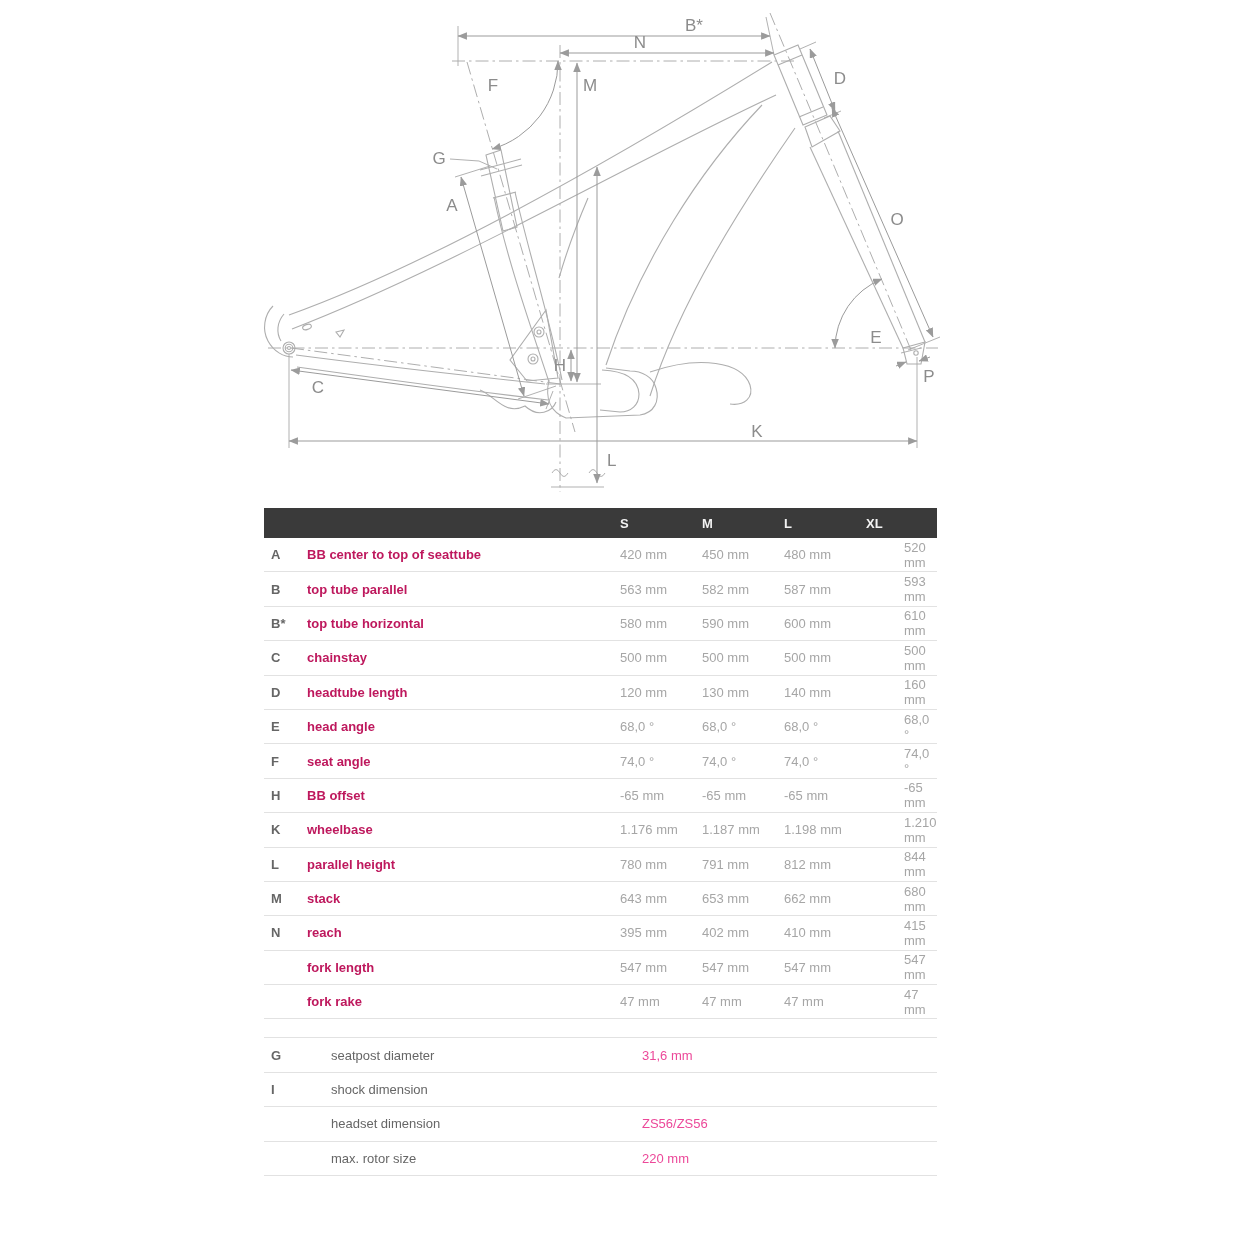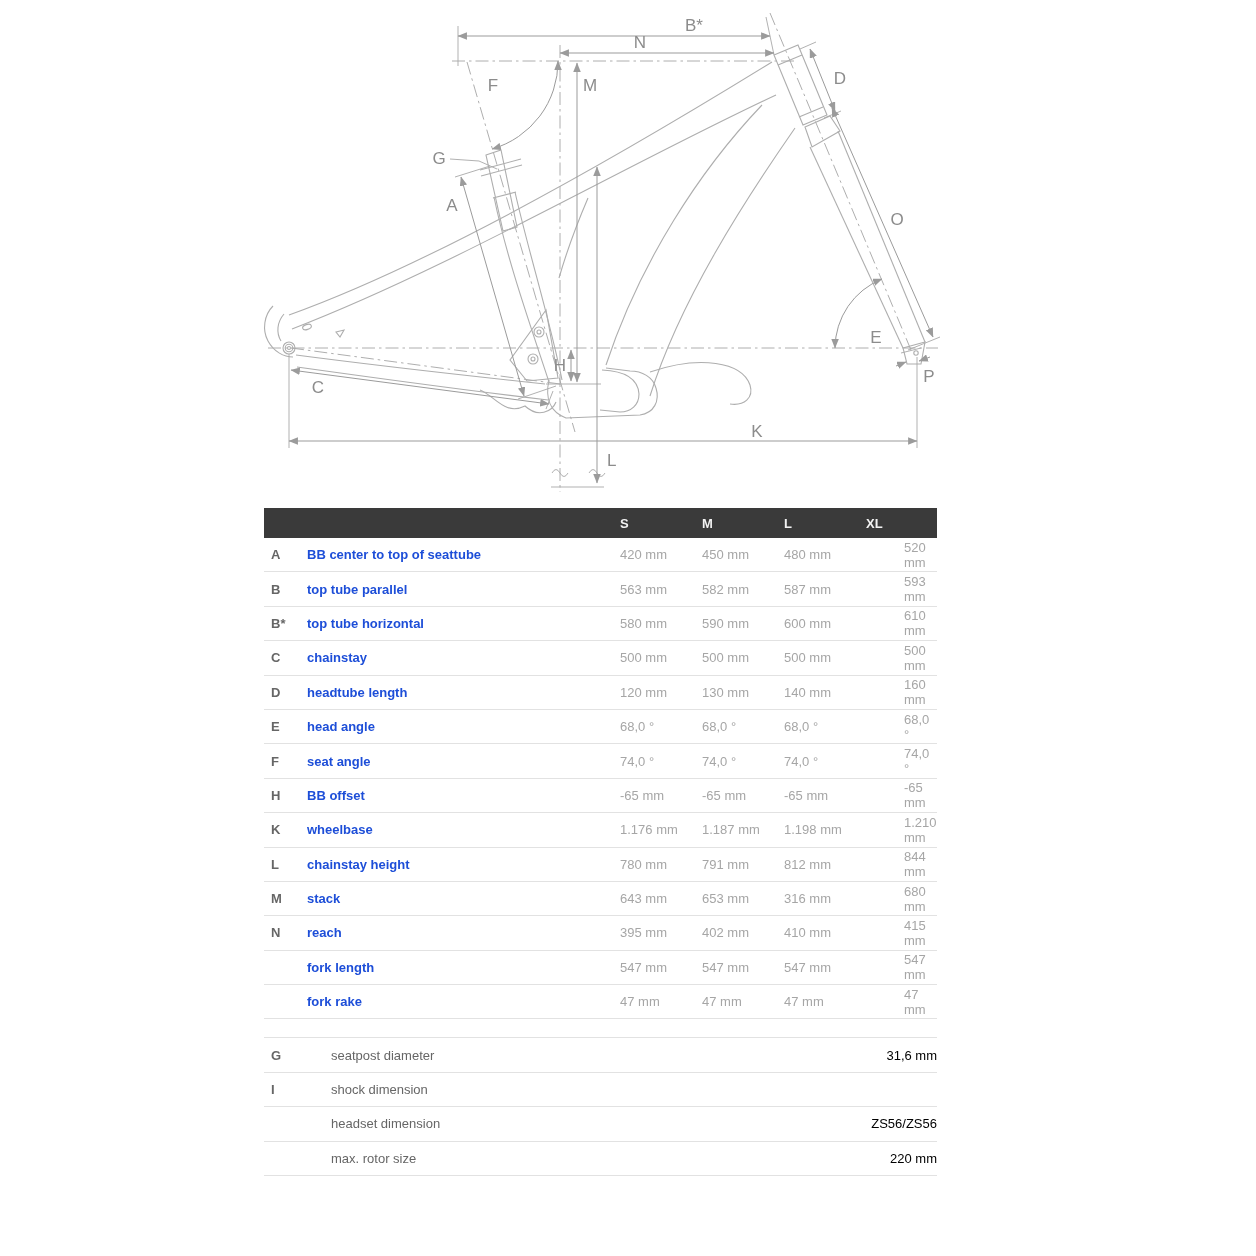--- a/index.html
+++ b/index.html
@@ -12,29 +12,29 @@
   .ext{stroke:#a8a8a8;fill:none;stroke-width:0.9;}
   .cl{stroke:#a5a5a5;fill:none;stroke-width:0.9;stroke-dasharray:13 4 2.5 4;}
   .lbl{font-family:"Liberation Sans","DejaVu Sans",sans-serif;font-size:17px;fill:#8c8c8c;}
   
   .tables{position:absolute;left:264px;top:508px;width:673px;}
   .thead{height:30px;background:#3a3a3a;display:flex;align-items:center;
          color:#f2f2f2;font-size:13px;font-weight:bold;}
   .grow,.drow{display:flex;align-items:center;height:33.4px;border-bottom:1px solid #e2e2e2;
         font-size:13px;}
   .c-key{flex:0 0 43px;padding-left:7px;box-sizing:border-box;font-weight:bold;color:#666;}
-  .c-label{flex:0 0 313px;font-weight:bold;color:#1d4ed8;}
+  .c-label{flex:0 0 313px;font-weight:bold;color:#be185d;}
   .c-val{flex:0 0 82px;color:#a6a6a6;}
   .c-val:last-child{flex:1 1 auto;margin-left:38px;}
   .h-key{flex:0 0 43px;}
   .h-label{flex:0 0 313px;}
   .h-val{flex:0 0 82px;padding:0;}
   .details{margin-top:18px;border-top:1px solid #e2e2e2;}
   .d-label{flex:0 0 335px;padding-left:24px;box-sizing:border-box;font-weight:normal;color:#666;}
-  .d-val{flex:1 1 auto;color:#000000;text-align:right;}
+  .d-val{flex:1 1 auto;color:#ec4899;}
 </style>
 </head>
 <body>
 
 <div class="diagram">
 <svg width="1256" height="506" viewBox="0 0 1256 506" xmlns="http://www.w3.org/2000/svg">
   <defs>
     <marker id="ar" viewBox="0 0 10 8" refX="9.5" refY="4" markerWidth="9.5" markerHeight="7.5" orient="auto-start-reverse">
       <path d="M0,0 L10,4 L0,8 Z" fill="#9b9b9b"></path>
     </marker>
@@ -233,32 +233,32 @@
       <div class="grow">
         <div class="c-key">K</div>
         <div class="c-label">wheelbase</div>
         <div class="c-val">1.176 mm</div>
         <div class="c-val">1.187 mm</div>
         <div class="c-val">1.198 mm</div>
         <div class="c-val">1.210 mm</div>
       </div>
       <div class="grow">
         <div class="c-key">L</div>
-        <div class="c-label">chainstay height</div>
+        <div class="c-label">parallel height</div>
         <div class="c-val">780 mm</div>
         <div class="c-val">791 mm</div>
         <div class="c-val">812 mm</div>
         <div class="c-val">844 mm</div>
       </div>
       <div class="grow">
         <div class="c-key">M</div>
         <div class="c-label">stack</div>
         <div class="c-val">643 mm</div>
         <div class="c-val">653 mm</div>
-        <div class="c-val">316 mm</div>
+        <div class="c-val">662 mm</div>
         <div class="c-val">680 mm</div>
       </div>
       <div class="grow">
         <div class="c-key">N</div>
         <div class="c-label">reach</div>
         <div class="c-val">395 mm</div>
         <div class="c-val">402 mm</div>
         <div class="c-val">410 mm</div>
         <div class="c-val">415 mm</div>
       </div>

